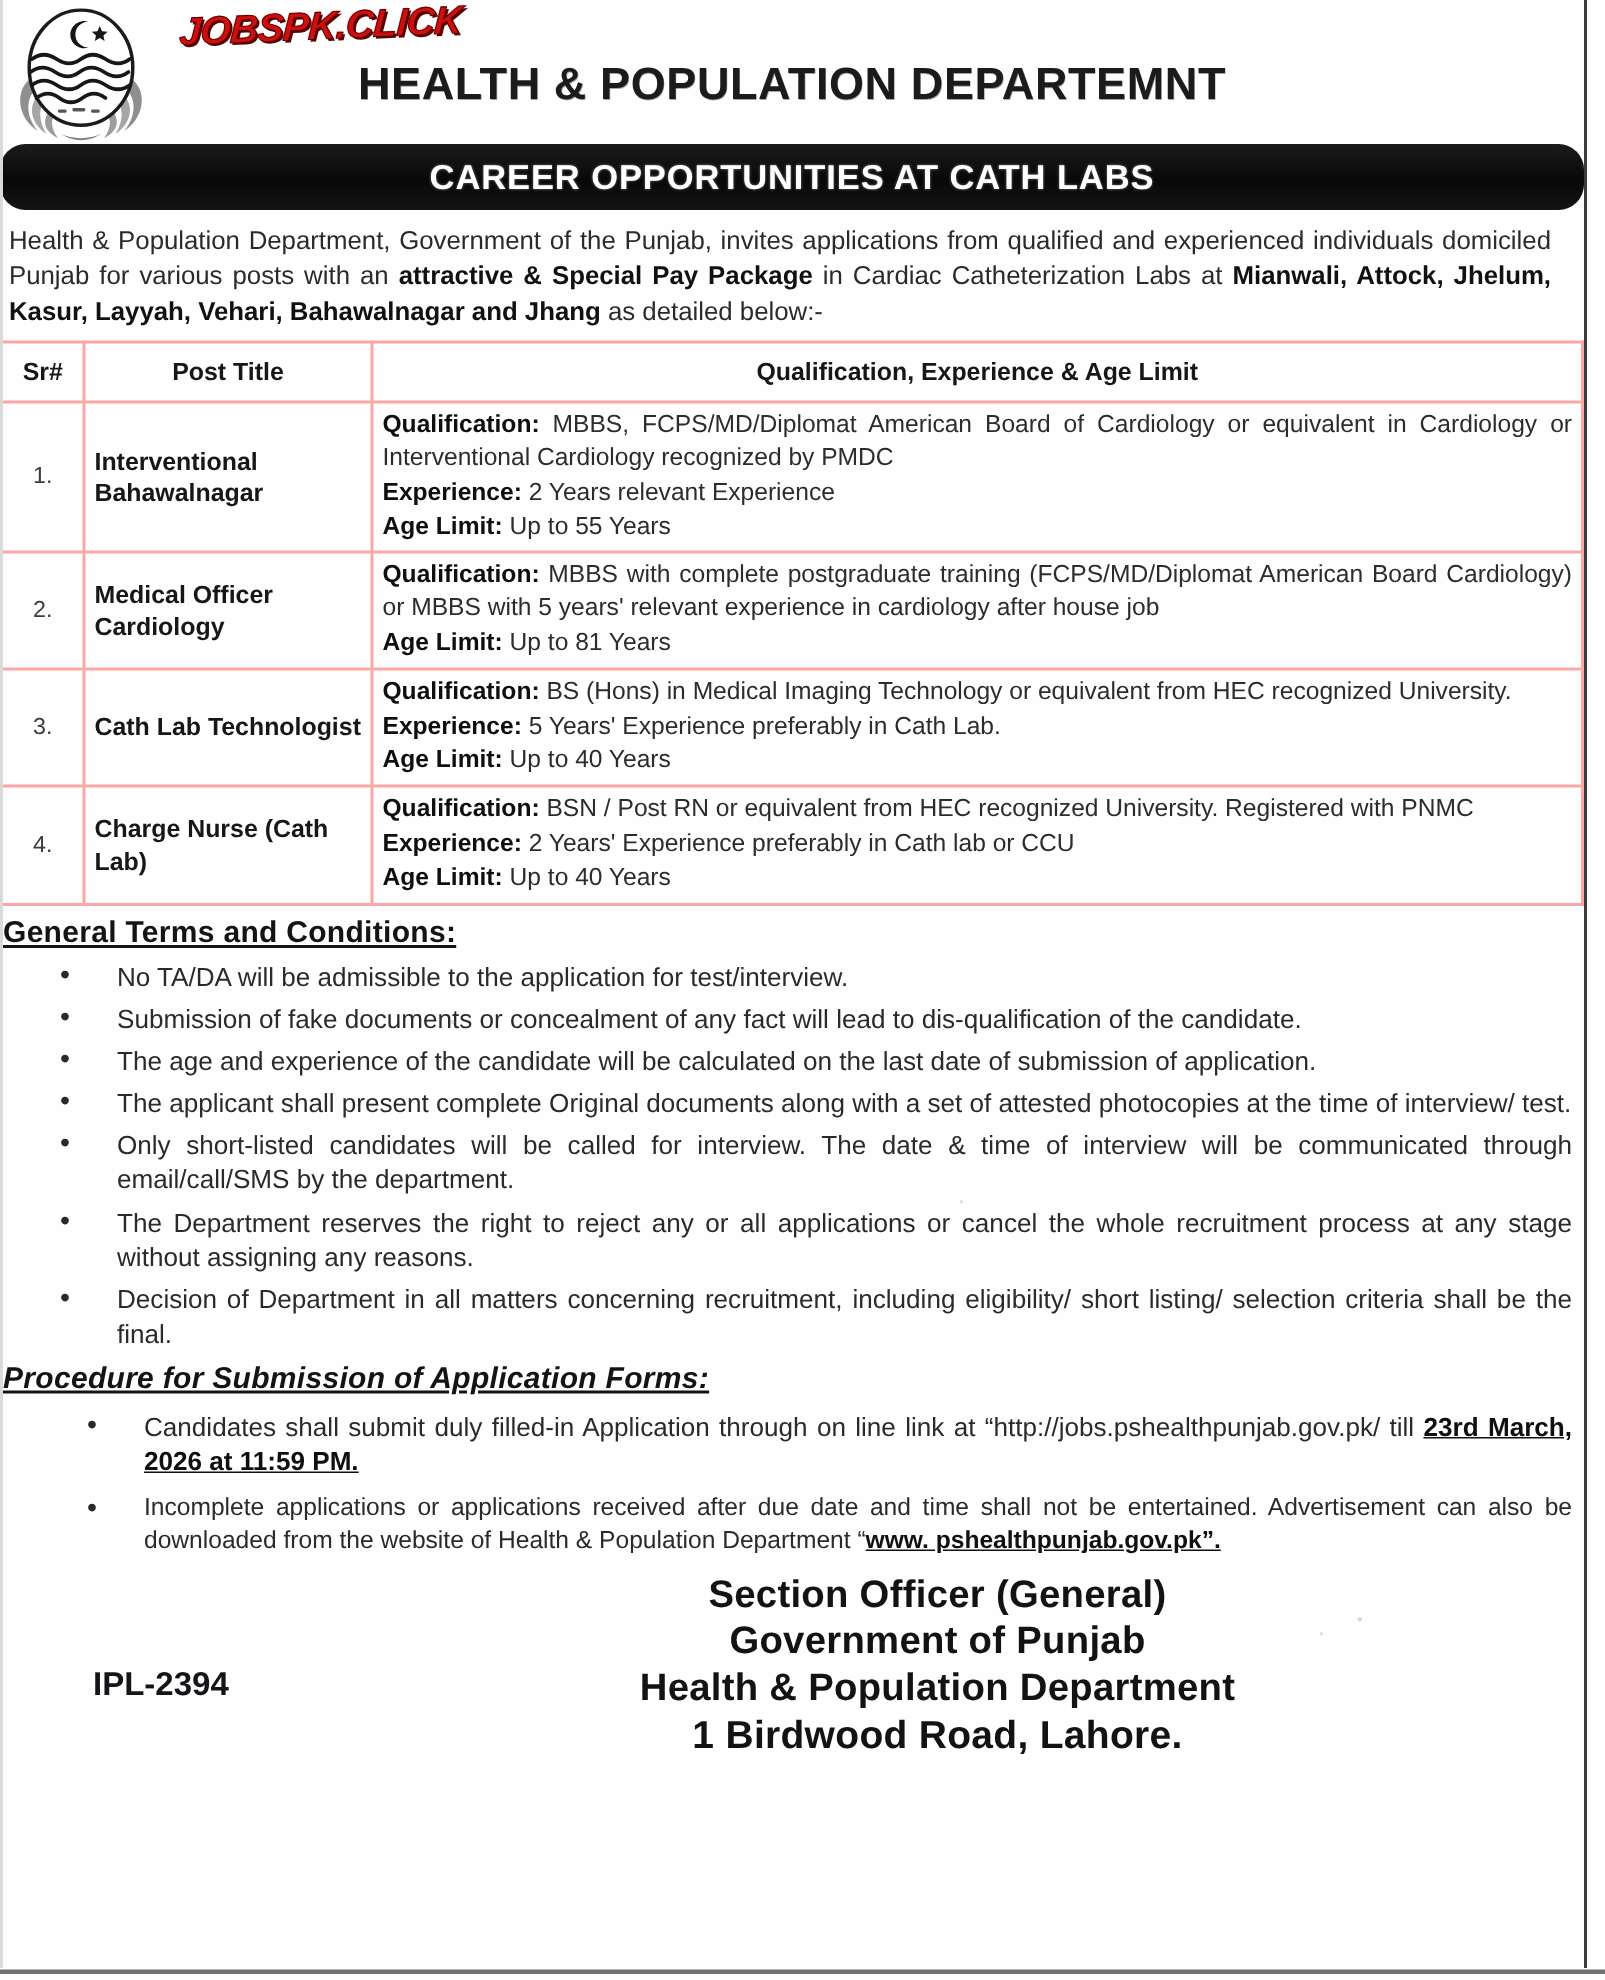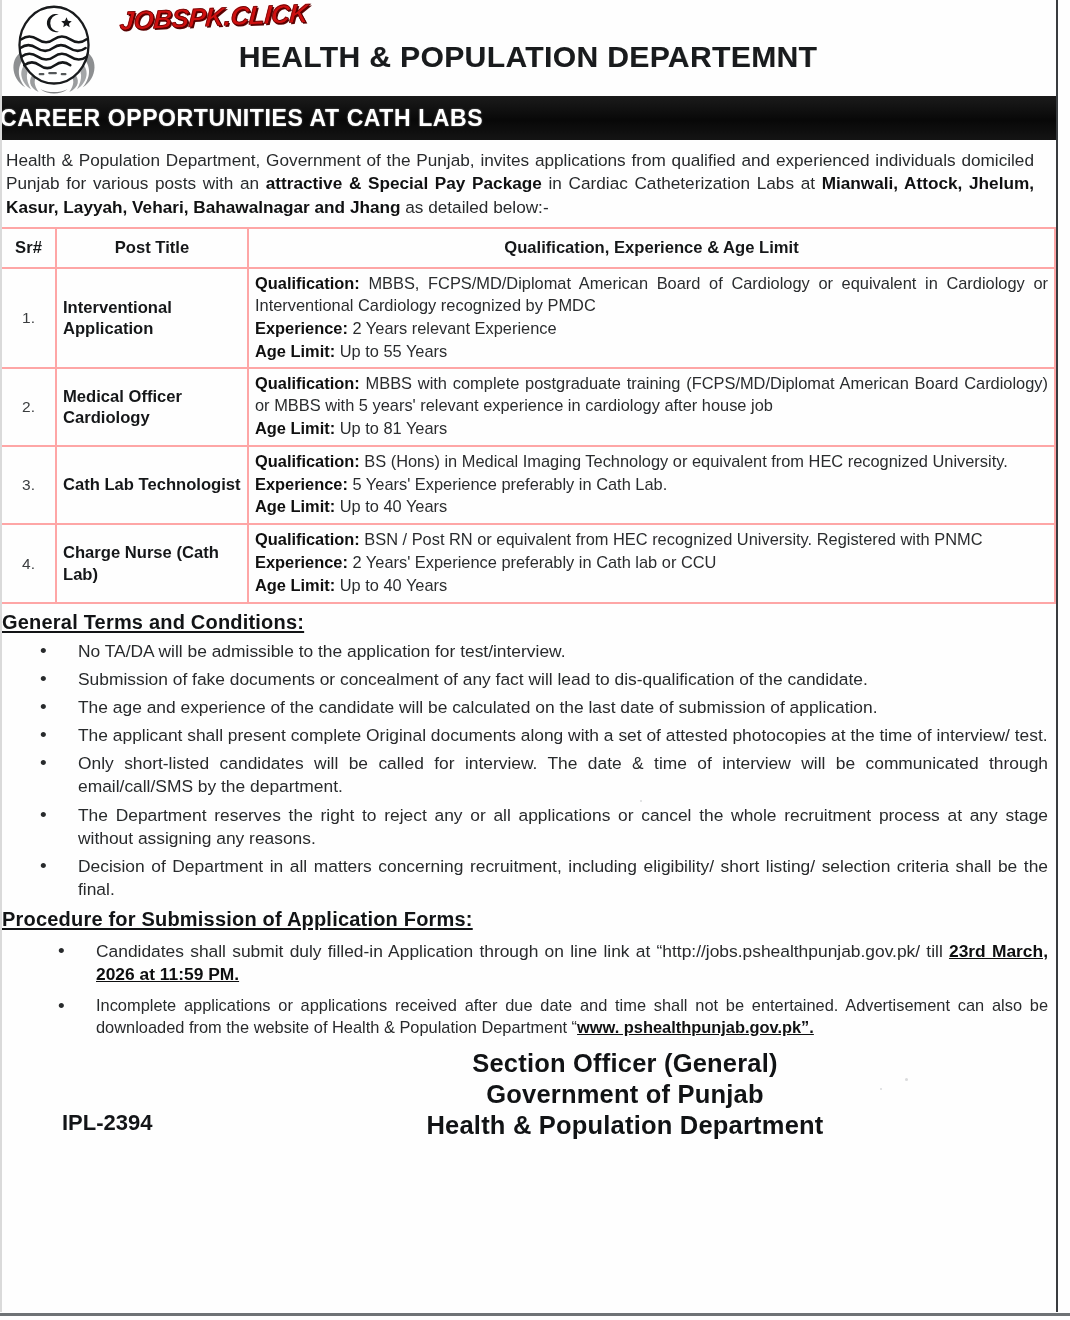--- a/index.html
+++ b/index.html
@@ -74,22 +74,23 @@
   }
 
   
   .banner {
     height: 44px;
     background: #121212;
     background-image: linear-gradient(180deg,#1d1d1d 0%, #0a0a0a 55%, #161616 100%);
     color: #ffffff;
     display: flex;
     align-items: center;
-    justify-content: flex-start;
+    justify-content: center;
     margin-right: 14px;
+    border-radius: 17px;
   }
   .banner span {
     font-size: 23px;
     font-weight: bold;
     letter-spacing: 0.6px;
     text-shadow: 0 0 2px rgba(255,255,255,0.45);
   }
 
   
   .intro {
@@ -150,21 +151,21 @@
   
   h2.sec {
     font-size: 20px;
     font-weight: bold;
     margin: 7px 0 6px 2px;
     text-decoration: underline;
     text-underline-offset: 2px;
     color: #141618;
     letter-spacing: 0.2px;
   }
-  h2.sec.proc { margin-bottom: 9px; }
+  h2.sec.proc { margin-bottom: 9px; font-style: italic; }
 
   
   ul.terms {
     list-style: none;
     margin: 0 22px 0 0;
     padding: 0;
   }
   ul.terms li {
     position: relative;
     padding-left: 78px;
@@ -286,21 +287,21 @@
     <thead>
       <tr>
         <th>Sr#</th>
         <th>Post Title</th>
         <th>Qualification, Experience &amp; Age Limit</th>
       </tr>
     </thead>
     <tbody>
       <tr>
         <td class="sr">1.</td>
-        <td class="title">Interventional Application</td>
+        <td class="title">Interventional Bahawalnagar</td>
         <td class="qual">
           <div><span class="lbl">Qualification:</span><span> MBBS, FCPS/MD/Diplomat American Board of Cardiology or equivalent in Cardiology or Interventional Cardiology recognized by PMDC</span></div>
           <div><span class="lbl">Experience:</span><span> 2 Years relevant Experience</span></div>
           <div><span class="lbl">Age Limit:</span><span> Up to 55 Years</span></div>
         </td>
       </tr>
       <tr>
         <td class="sr">2.</td>
         <td class="title">Medical Officer Cardiology</td>
         <td class="qual">
@@ -345,20 +346,21 @@
     <li class="wide"><span>Candidates shall submit duly filled-in Application through on line link at “http://jobs.pshealthpunjab.gov.pk/ till </span><span class="u-date">23rd March, 2026 at 11:59 PM.</span></li>
     <li class="small"><span>Incomplete applications or applications received after due date and time shall not be entertained. Advertisement can also be downloaded from the website of Health &amp; Population Department “</span><span class="b u">www. pshealthpunjab.gov.pk”.</span></li>
   </ul>
 
   <div class="footer">
     <div class="ipl">IPL-2394</div>
     <div class="sigblock">
       <div class="l1">Section Officer (General)</div>
       <div class="l2">Government of Punjab</div>
       <div class="l3">Health &amp; Population Department</div>
+      <div class="l4">1 Birdwood Road, Lahore.</div>
     </div>
   </div>
 
   <div class="speck" style="left:300px;top:680px;width:3px;height:3px;"></div>
   <div class="speck" style="left:640px;top:800px;width:2px;height:2px;"></div>
   <div class="speck" style="left:905px;top:1078px;width:3px;height:3px;"></div>
   <div class="speck" style="left:880px;top:1088px;width:2px;height:2px;"></div>
 
 </div>
 

